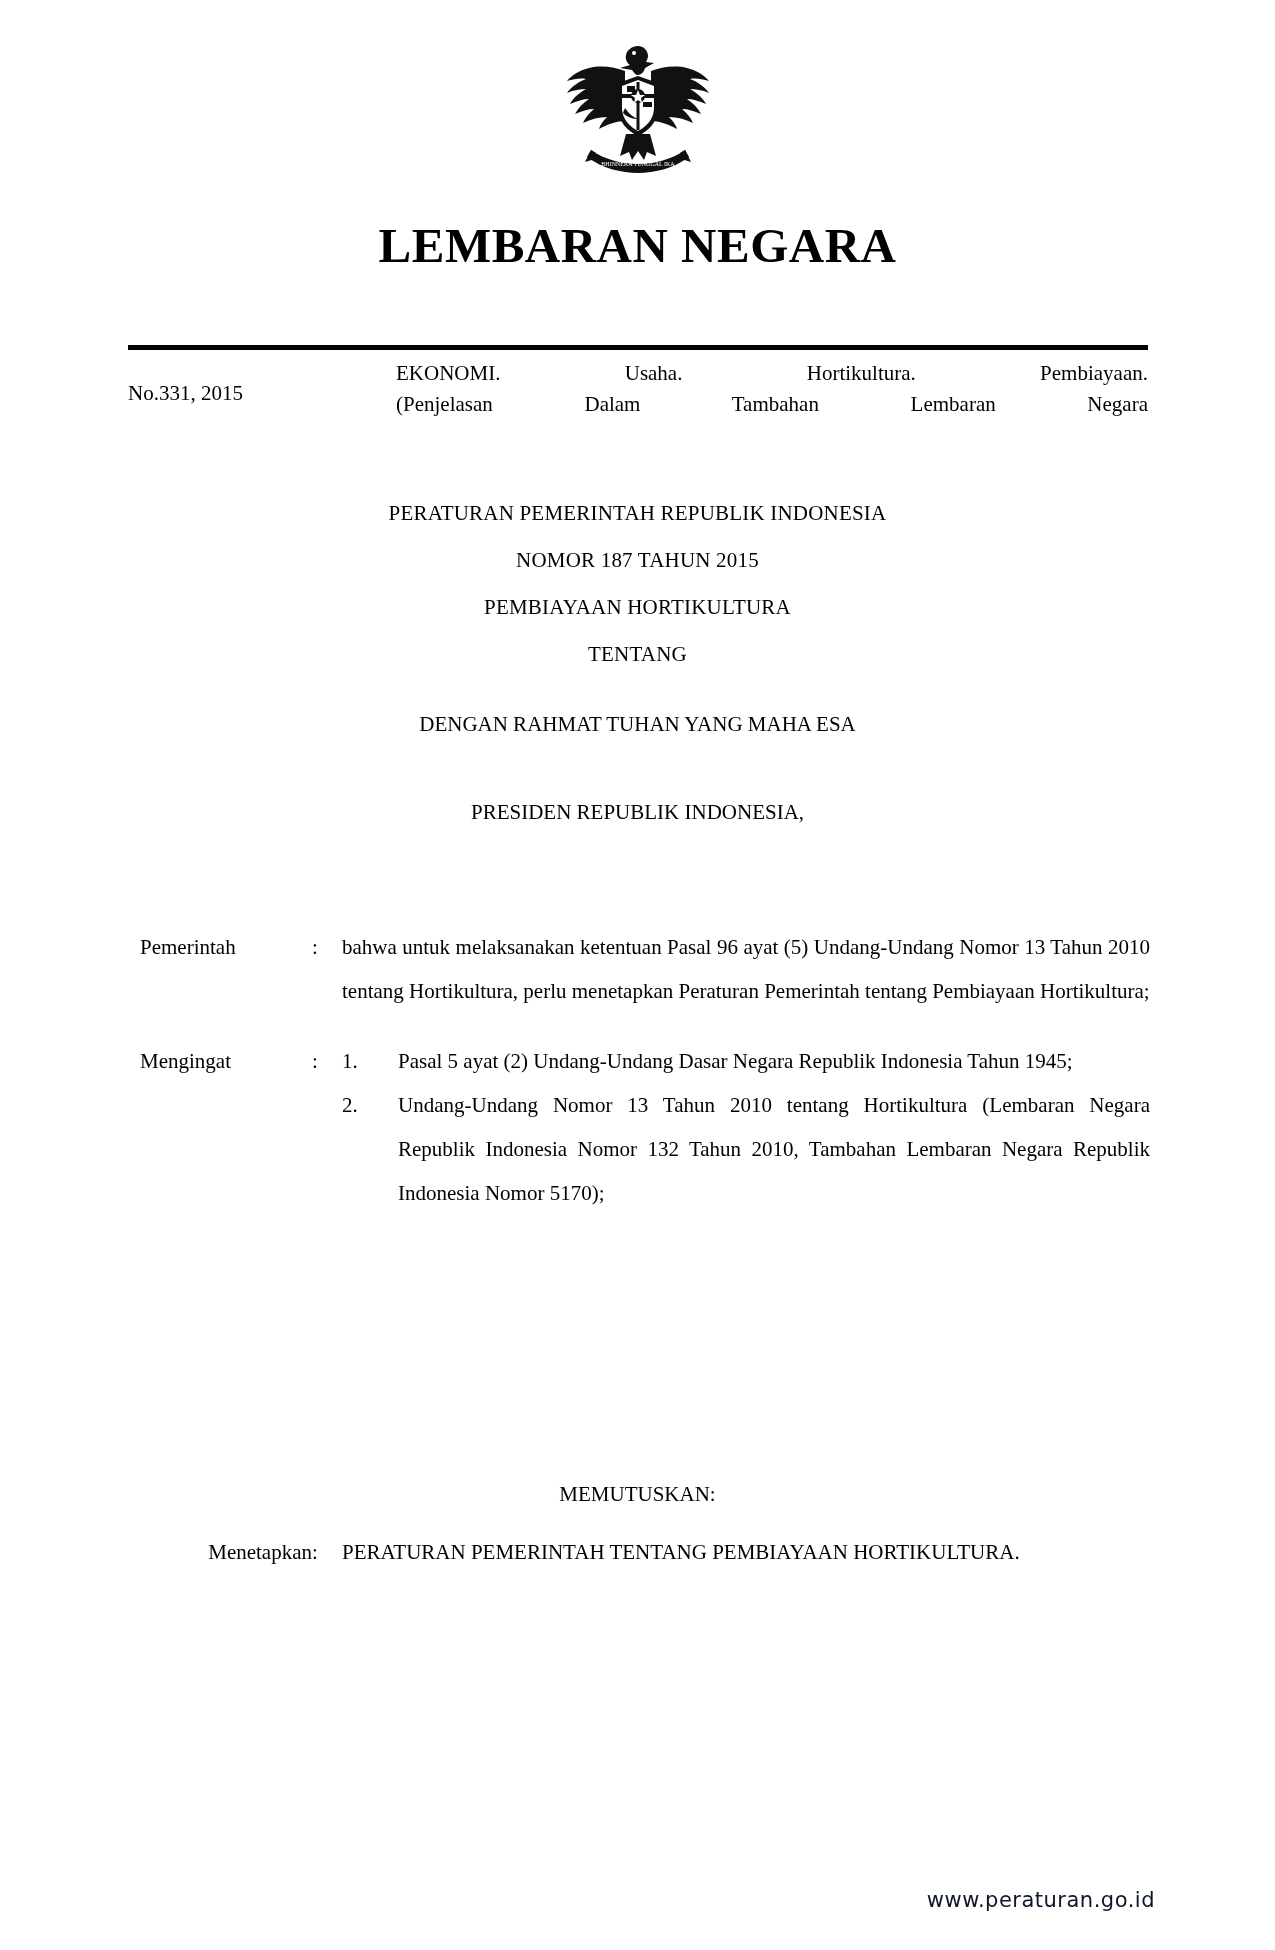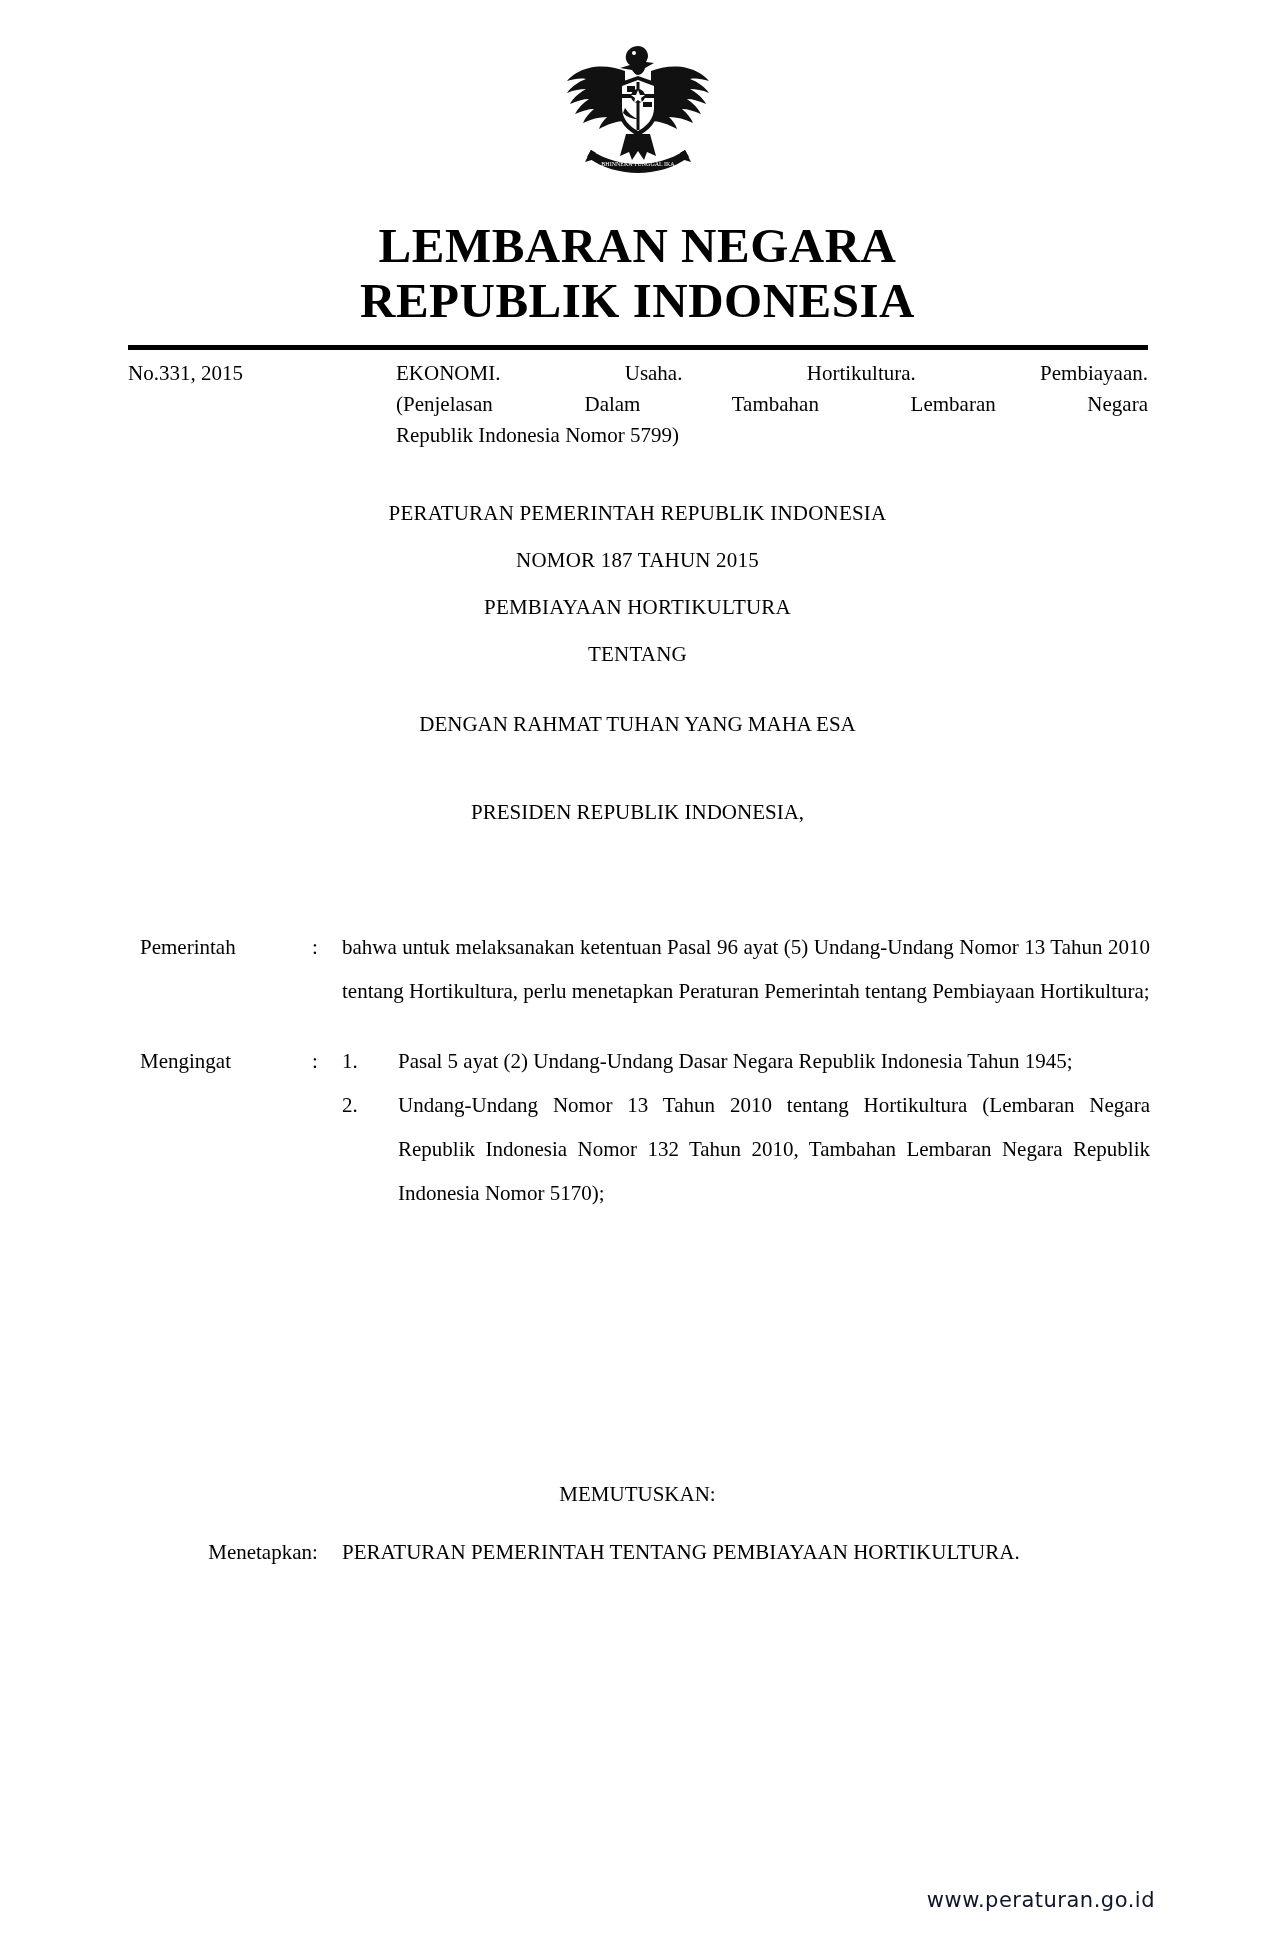--- a/index.html
+++ b/index.html
@@ -70,20 +70,21 @@
     left: 128px;
     width: 1020px;
     display: flex;
     align-items: flex-start;
   }
   .docmeta .no {
     width: 268px;
     font-size: 21px;
     line-height: 31px;
     flex: 0 0 268px;
+    margin-top: 20px;
   }
   .docmeta .subject {
     flex: 1 1 auto;
     font-size: 21px;
     line-height: 31px;
     text-align: justify;
     text-align-last: left;
   }
   .docmeta .subject .l1 { display: block; text-align: justify; text-align-last: justify; }
   .docmeta .subject .l2 { display: block; text-align: justify; text-align-last: justify; }
@@ -233,31 +234,29 @@
         <path d="M28 112 c14 10 32 14 47 14 c15 0 33 -4 47 -14 l4 7 c-15 11 -34 16 -51 16 c-17 0 -36 -5 -51 -16 z"></path>
         <path d="M28 112 l-6 12 l10 -3 l1 -6 z"></path>
         <path d="M122 112 l6 12 l-10 -3 l-1 -6 z"></path>
       </g>
       <text x="75" y="128" font-family="Liberation Serif, serif" font-size="6" text-anchor="middle" fill="#ffffff">BHINNEKA TUNGGAL IKA</text>
     </svg>
   </div>
 
   <div class="masthead">
     <div class="line1">LEMBARAN NEGARA</div>
-    <div class="line2">REPUBLIK INDONESIA</div>
   </div>
 
   <div class="rule"></div>
 
   <div class="docmeta">
     <div class="no">No.331, 2015</div>
     <div class="subject">
       <span class="l1">EKONOMI. Usaha. Hortikultura. Pembiayaan.</span>
       <span class="l2">(Penjelasan Dalam Tambahan Lembaran Negara</span>
-      <span class="l3">Republik Indonesia Nomor 5799)</span>
     </div>
   </div>
 
   <div class="titleblock">
     <div>PERATURAN PEMERINTAH REPUBLIK INDONESIA</div>
     <div>NOMOR 187 TAHUN 2015</div>
     <div>PEMBIAYAAN HORTIKULTURA</div>
     <div>TENTANG</div>
   </div>
 

